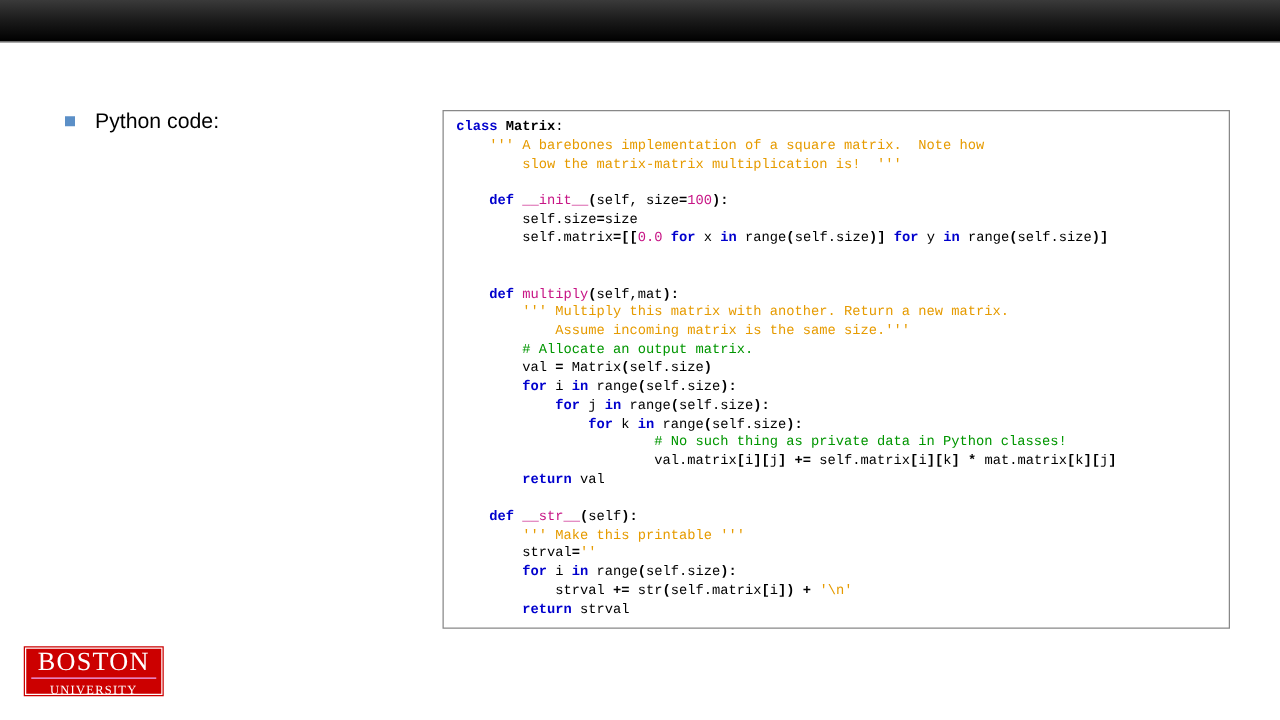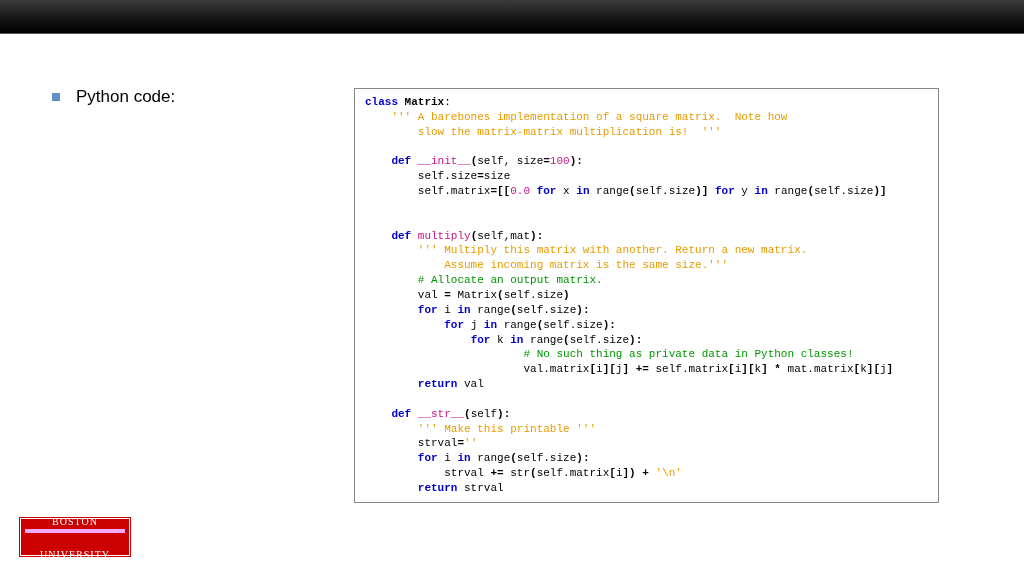--- a/index.html
+++ b/index.html
@@ -39,21 +39,21 @@
     height: 8px;
     background: #5b8fc7;
     margin-top: 7px;
     margin-right: 16px;
     margin-left: -20px;
   }
   .code-box {
     position: absolute;
     left: 354px;
     top: 88px;
-    width: 585px;
+    width: 630px;
     border: 1px solid #888;
     padding: 6px 10px 6px 10px;
     font-family: "Courier New", monospace;
     font-size: 11px;
     line-height: 1.35;
     white-space: pre;
     color: #000;
   }
   .kw { color: #0000cd; font-weight: bold; }
   .cls { font-weight: bold; }
@@ -73,22 +73,22 @@
     background: #cc0000;
     color: #fff;
     text-align: center;
     font-family: Georgia, 'Times New Roman', serif;
     display: flex;
     flex-direction: column;
     justify-content: center;
     border: 1px solid #fff;
     box-shadow: 0 0 0 1px #cc0000;
   }
-  .logo-top { font-size: 10px; letter-spacing: 1px; line-height:1; padding-top:2px;}
-  .logo-bot { font-size: 10px; letter-spacing: 1px; border-top:4px solid #f0abfc; margin:2px 4px 0 4px; padding-top:16px;}
+  .logo-top { font-size: 21px; letter-spacing: 1px; line-height:1; padding-top:2px;}
+  .logo-bot { font-size: 10px; letter-spacing: 1px; border-top:1px solid #f0abfc; margin:2px 4px 0 4px; padding-top:4px;}
 </style>
 </head>
 <body>
 
 <div class="top-bar"></div>
 
 <div class="content">
   <div class="left-col">
     <div class="bullet-item">
       <div class="bullet-marker"></div>

